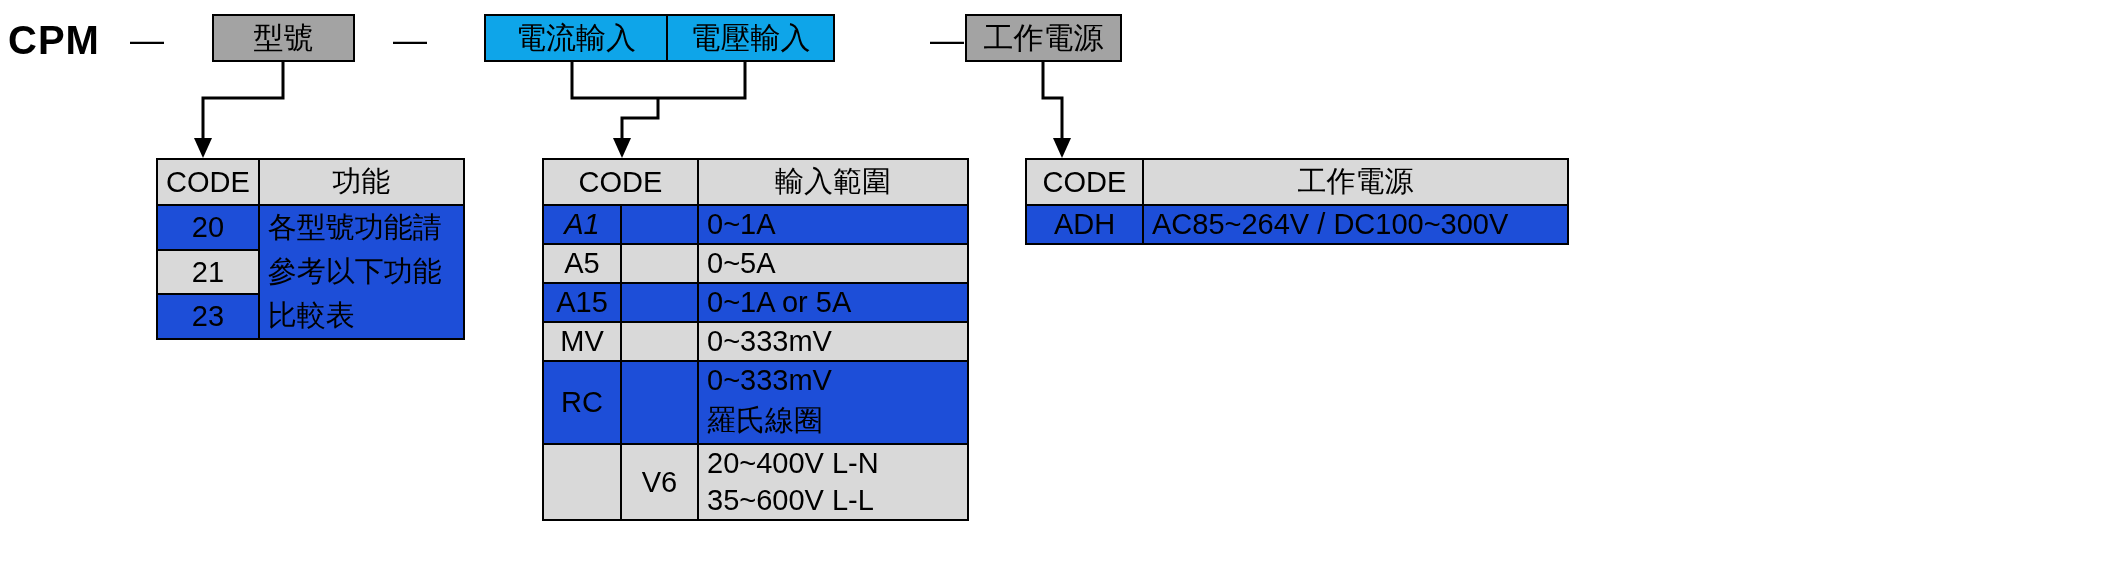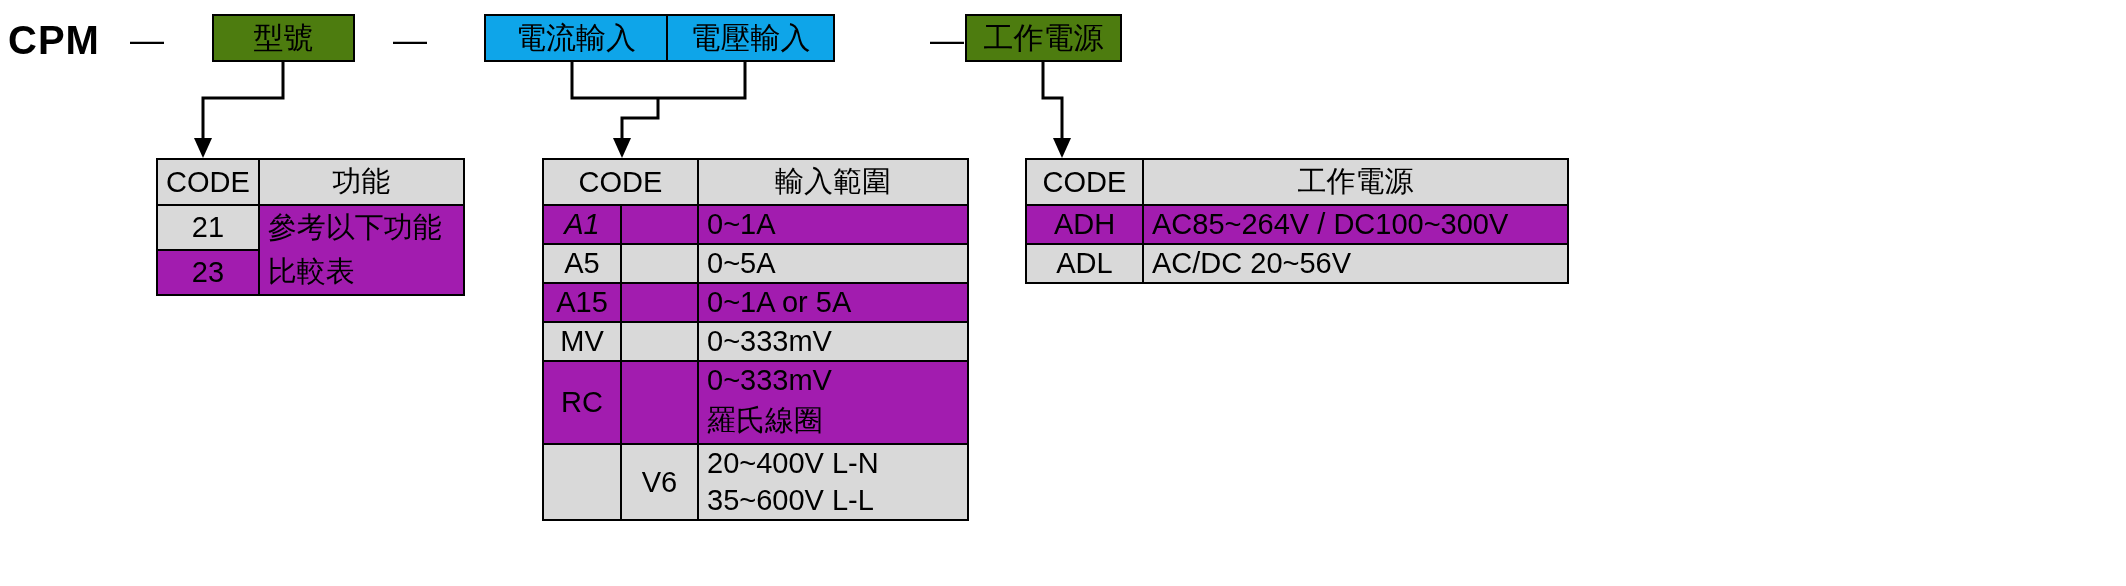--- a/index.html
+++ b/index.html
@@ -30,21 +30,21 @@
     font-weight: bold;
     letter-spacing: 1px;
   }
   .dash {
     font-size: 34px;
     line-height: 1;
     color: #000;
   }
   .topbox {
     border: 2px solid #000;
-    background: #4d7c0f;
+    background: #a3a3a3;
     display: flex;
     align-items: center;
     justify-content: center;
     font-size: 30px;
     box-sizing: border-box;
   }
   .topbox-split {
     border: 2px solid #000;
     background: #0ea5e9;
     display: flex;
@@ -58,21 +58,21 @@
     box-sizing: border-box;
   }
   .topbox-split > div + div {
     border-left: 2px solid #000;
   }
 
   
   table.spec {
     border-collapse: collapse;
     font-size: 29px;
-    background: #a21caf;
+    background: #1d4ed8;
   }
   table.spec td {
     border: 2px solid #000;
     padding: 2px 8px;
     vertical-align: middle;
     white-space: nowrap;
     height: 38px;
     box-sizing: border-box;
   }
   td.hdr {
@@ -139,20 +139,24 @@
     <span>工作電源</span>
   </div>
 
   <table class="spec abs" style="left:156px; top:158px;">
     <tbody>
         <tr>
       <td class="hdr" style="width:98px;">CODE</td>
       <td class="hdr" style="width:205px;">功能</td>
     </tr>
     <tr>
+      <td class="code">20</td>
+      <td style="border-bottom:none;">各型號功能請</td>
+    </tr>
+    <tr>
       <td class="code shade">21</td>
       <td style="border-top:none; border-bottom:none;">參考以下功能</td>
     </tr>
     <tr>
       <td class="code">23</td>
       <td style="border-top:none;margin-top:7px;">比較表</td>
     </tr>
   </tbody>
     </table>
 
@@ -204,20 +208,16 @@
   <table class="spec abs" style="left:1025px; top:158px;">
     <tbody>
         <tr>
       <td class="hdr" style="width:117px;">CODE</td>
       <td class="hdr" style="width:425px;">工作電源</td>
     </tr>
     <tr>
       <td class="code">ADH</td>
       <td>AC85~264V / DC100~300V</td>
     </tr>
-    <tr>
-      <td class="code shade">ADL</td>
-      <td class="shade">AC/DC 20~56V</td>
-    </tr>
   </tbody>
     </table>
 
 </div>
 
 </body></html>

